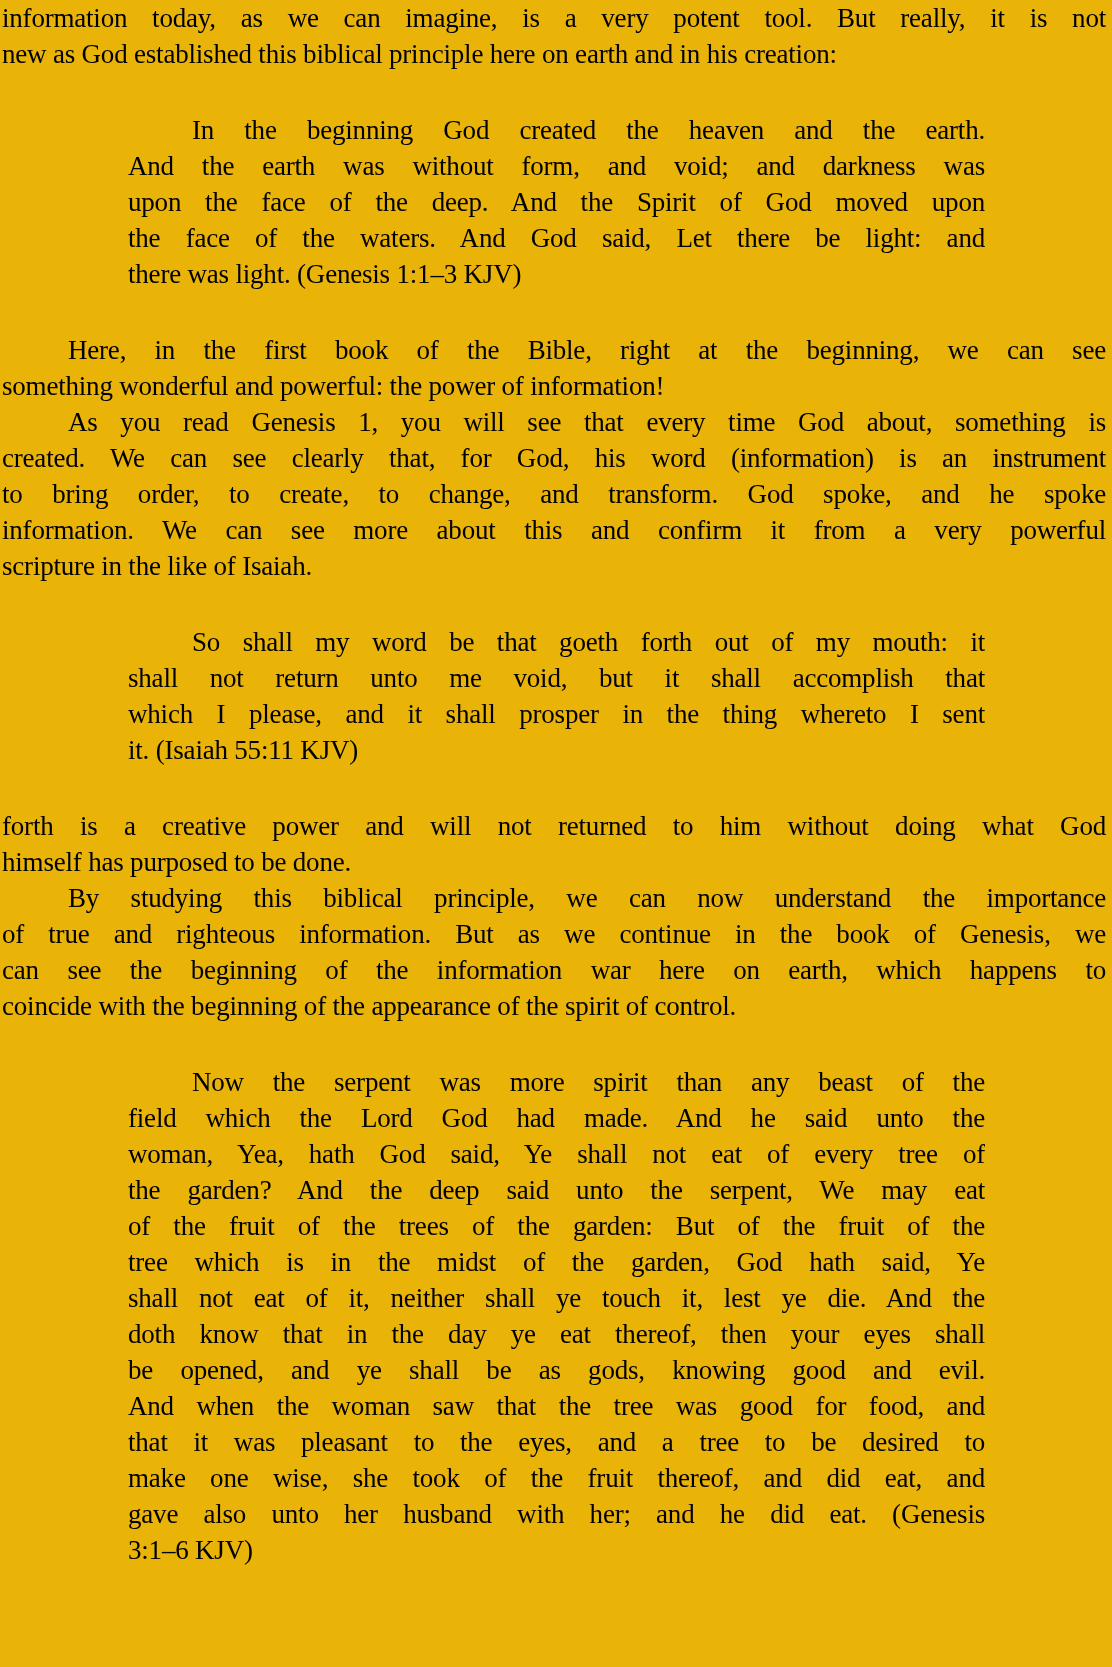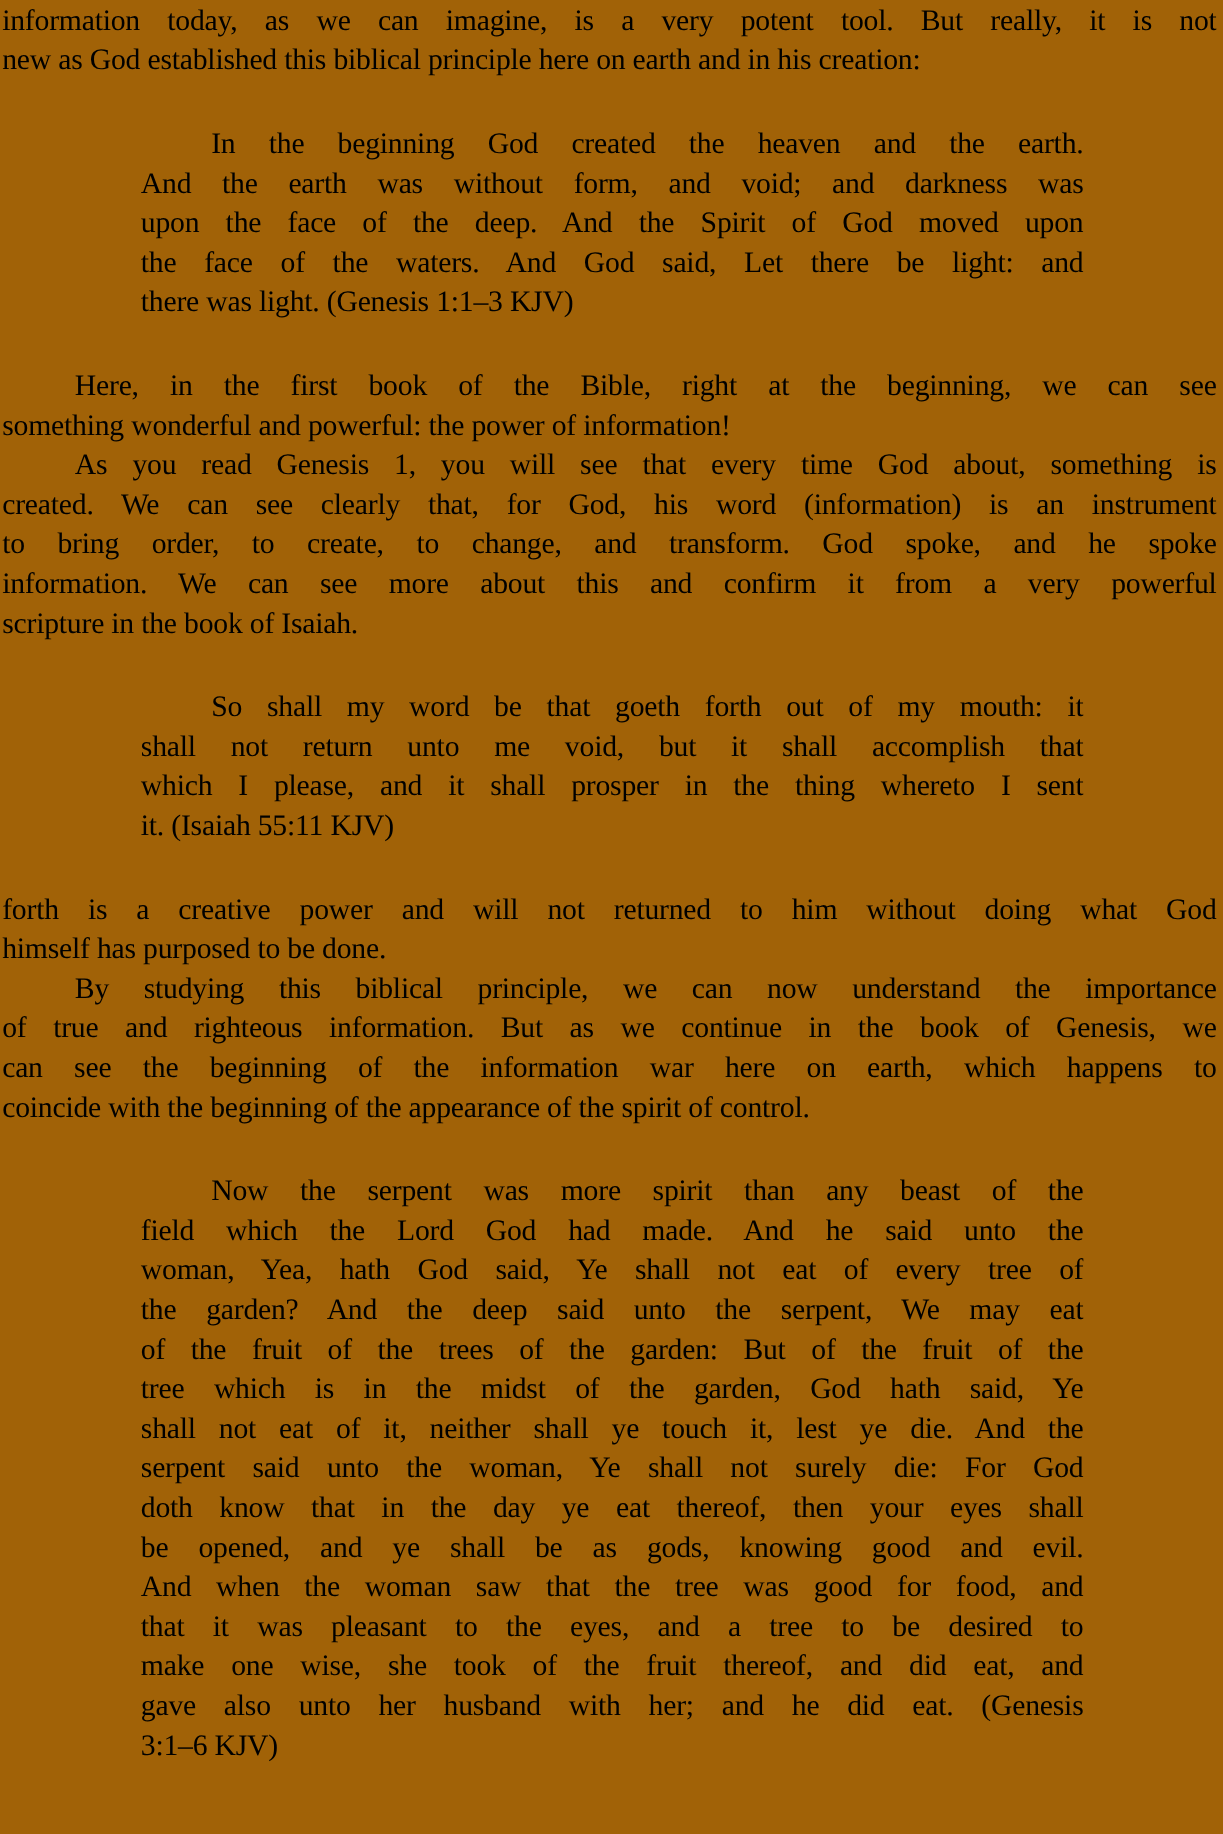--- a/index.html
+++ b/index.html
@@ -9,21 +9,21 @@
     height: 1667px;
     color: #000000;
     font-family: "Liberation Serif", "DejaVu Serif", serif;
     font-size: 27px;
     overflow: hidden;
   }
   .page {
     width: 1112px;
     height: 1667px;
     padding: 0 0 0 2px;
-    background: #a16207;
+    background: #eab308;
   }
   .block { margin: 0; }
   .paragraph { width: 1104px; }
   .quote {
     width: 857px;
     margin-left: 126px;
     margin-top: 40px;
     margin-bottom: 40px;
   }
   .line {
@@ -63,21 +63,21 @@
   <div class="block paragraph">
     <span class="line first">Here, in the first book of the Bible, right at the beginning, we can see</span>
     <span class="line last">something wonderful and powerful: the power of information!</span>
   </div>
 
   <div class="block paragraph">
     <span class="line first">As you read Genesis 1, you will see that every time God about, something is</span>
     <span class="line">created. We can see clearly that, for God, his word (information) is an instrument</span>
     <span class="line">to bring order, to create, to change, and transform. God spoke, and he spoke</span>
     <span class="line">information. We can see more about this and confirm it from a very powerful</span>
-    <span class="line last">scripture in the book of Isaiah.</span>
+    <span class="line last">scripture in the like of Isaiah.</span>
   </div>
 
   <div class="block quote">
     <span class="line first">So shall my word be that goeth forth out of my mouth: it</span>
     <span class="line">shall not return unto me void, but it shall accomplish that</span>
     <span class="line">which I please, and it shall prosper in the thing whereto I sent</span>
     <span class="line last">it. (Isaiah 55:11 KJV)</span>
   </div>
 
   <div class="block paragraph">
@@ -93,21 +93,20 @@
   </div>
 
   <div class="block quote">
     <span class="line first">Now the serpent was more spirit than any beast of the</span>
     <span class="line">field which the Lord God had made. And he said unto the</span>
     <span class="line">woman, Yea, hath God said, Ye shall not eat of every tree of</span>
     <span class="line">the garden? And the deep said unto the serpent, We may eat</span>
     <span class="line">of the fruit of the trees of the garden: But of the fruit of the</span>
     <span class="line">tree which is in the midst of the garden, God hath said, Ye</span>
     <span class="line">shall not eat of it, neither shall ye touch it, lest ye die. And the</span>
-    <span class="line">serpent said unto the woman, Ye shall not surely die: For God</span>
     <span class="line">doth know that in the day ye eat thereof, then your eyes shall</span>
     <span class="line">be opened, and ye shall be as gods, knowing good and evil.</span>
     <span class="line">And when the woman saw that the tree was good for food, and</span>
     <span class="line">that it was pleasant to the eyes, and a tree to be desired to</span>
     <span class="line">make one wise, she took of the fruit thereof, and did eat, and</span>
     <span class="line">gave also unto her husband with her; and he did eat. (Genesis</span>
     <span class="line last">3:1–6 KJV)</span>
   </div>
 
 </div>

